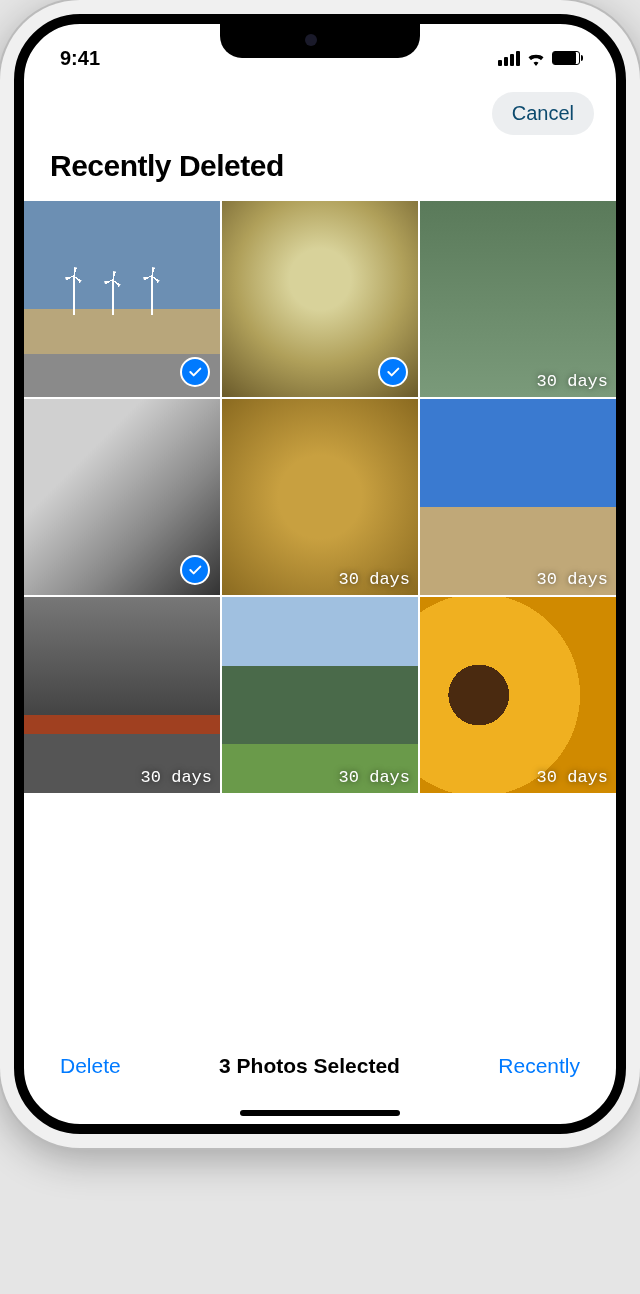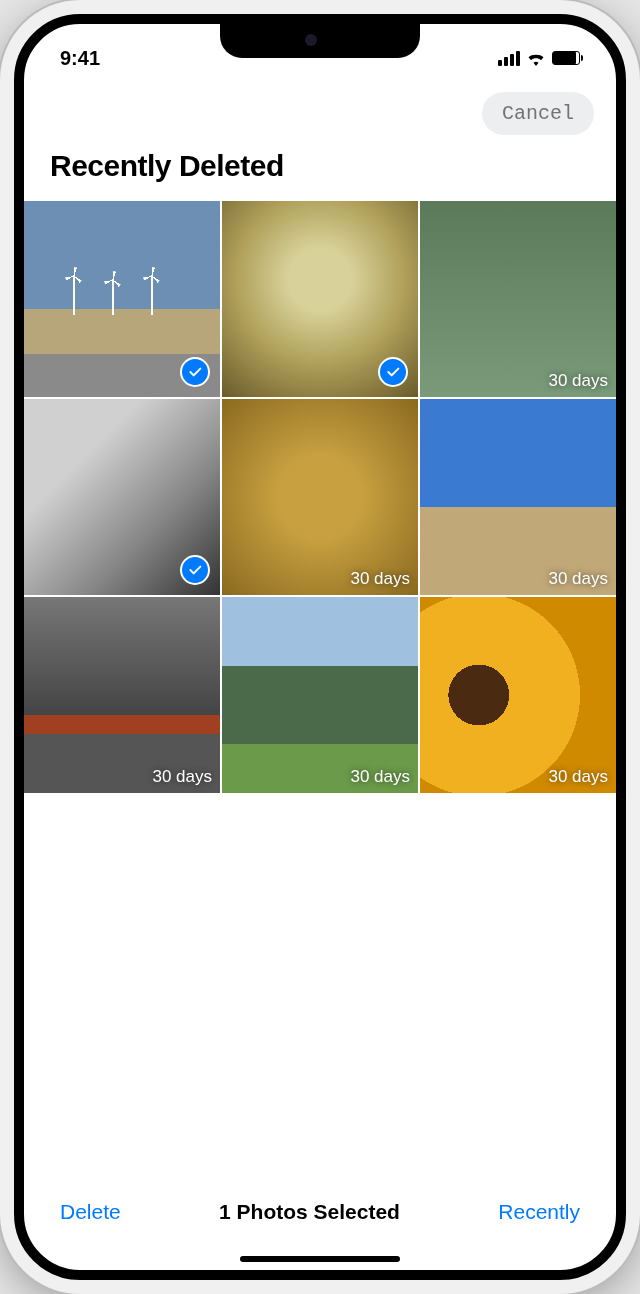--- a/index.html
+++ b/index.html
@@ -6,21 +6,21 @@
     body {
       font-family: -apple-system, BlinkMacSystemFont, "Segoe UI", Helvetica, Arial, sans-serif;
       background: #e5e5e5;
       display: flex;
       justify-content: center;
       align-items: flex-start;
       min-height: 100vh;
     }
     .device {
       width: 640px;
-      height: 1294px;
+      height: 1148px;
       background: #f0f0f0;
       border-radius: 80px;
       padding: 14px;
       box-shadow: 0 0 0 2px #bbb, 0 10px 40px rgba(0,0,0,0.3);
       position: relative;
     }
     .screen {
       width: 100%;
       height: 100%;
       background: #fff;
@@ -70,28 +70,27 @@
     .battery::after { content:""; position:absolute; right:-4px; top:3px; width:2px; height:6px; background:#000; border-radius:0 2px 2px 0;}
     .battery-fill { background:#000; height:100%; width:90%; border-radius:1px; }
 
     .nav-bar {
       display: flex;
       justify-content: flex-end;
       padding: 14px 22px 6px;
     }
     .cancel-btn {
       background: #eceef0;
-      color: #737373;
+      color: #0c4a6e;
       border: none;
       border-radius: 22px;
       padding: 10px 20px;
       font-size: 20px;
       font-weight: 400;
       cursor: pointer;
-      font-family: Liberation Mono, monospace;
     }
     .page-title {
       font-size: 30px;
       font-weight: 700;
       padding: 8px 26px 18px;
       letter-spacing: -0.5px;
     }
     .grid {
       display: grid;
       grid-template-columns: repeat(3, 1fr);
@@ -105,20 +104,21 @@
     }
     .thumb-img { position:absolute; inset:0; }
     .days-label {
       position: absolute;
       right: 8px;
       bottom: 6px;
       color: #fff;
       font-size: 17px;
       font-weight: 400;
       text-shadow: 0 0 6px rgba(0,0,0,0.6);
+      font-family: Liberation Mono, monospace;
     }
     .check {
       position: absolute;
       right: 10px;
       bottom: 10px;
       width: 30px;
       height: 30px;
       background: #007aff;
       border: 2px solid #fff;
       border-radius: 50%;
@@ -261,19 +261,19 @@
       </div>
       <div class="thumb">
         <div class="thumb-img p8"></div>
         <span class="days-label">30 days</span>
       </div>
     </div>
 
 
     <div class="toolbar">
       <button class="toolbar-btn">Delete</button>
-      <div class="toolbar-center">1 Photos Selected</div>
+      <div class="toolbar-center">3 Photos Selected</div>
       <button class="toolbar-btn">Recently</button>
     </div>
 
     <div class="home-indicator"></div>
   </div>
 </div>
 
 </body></html>

